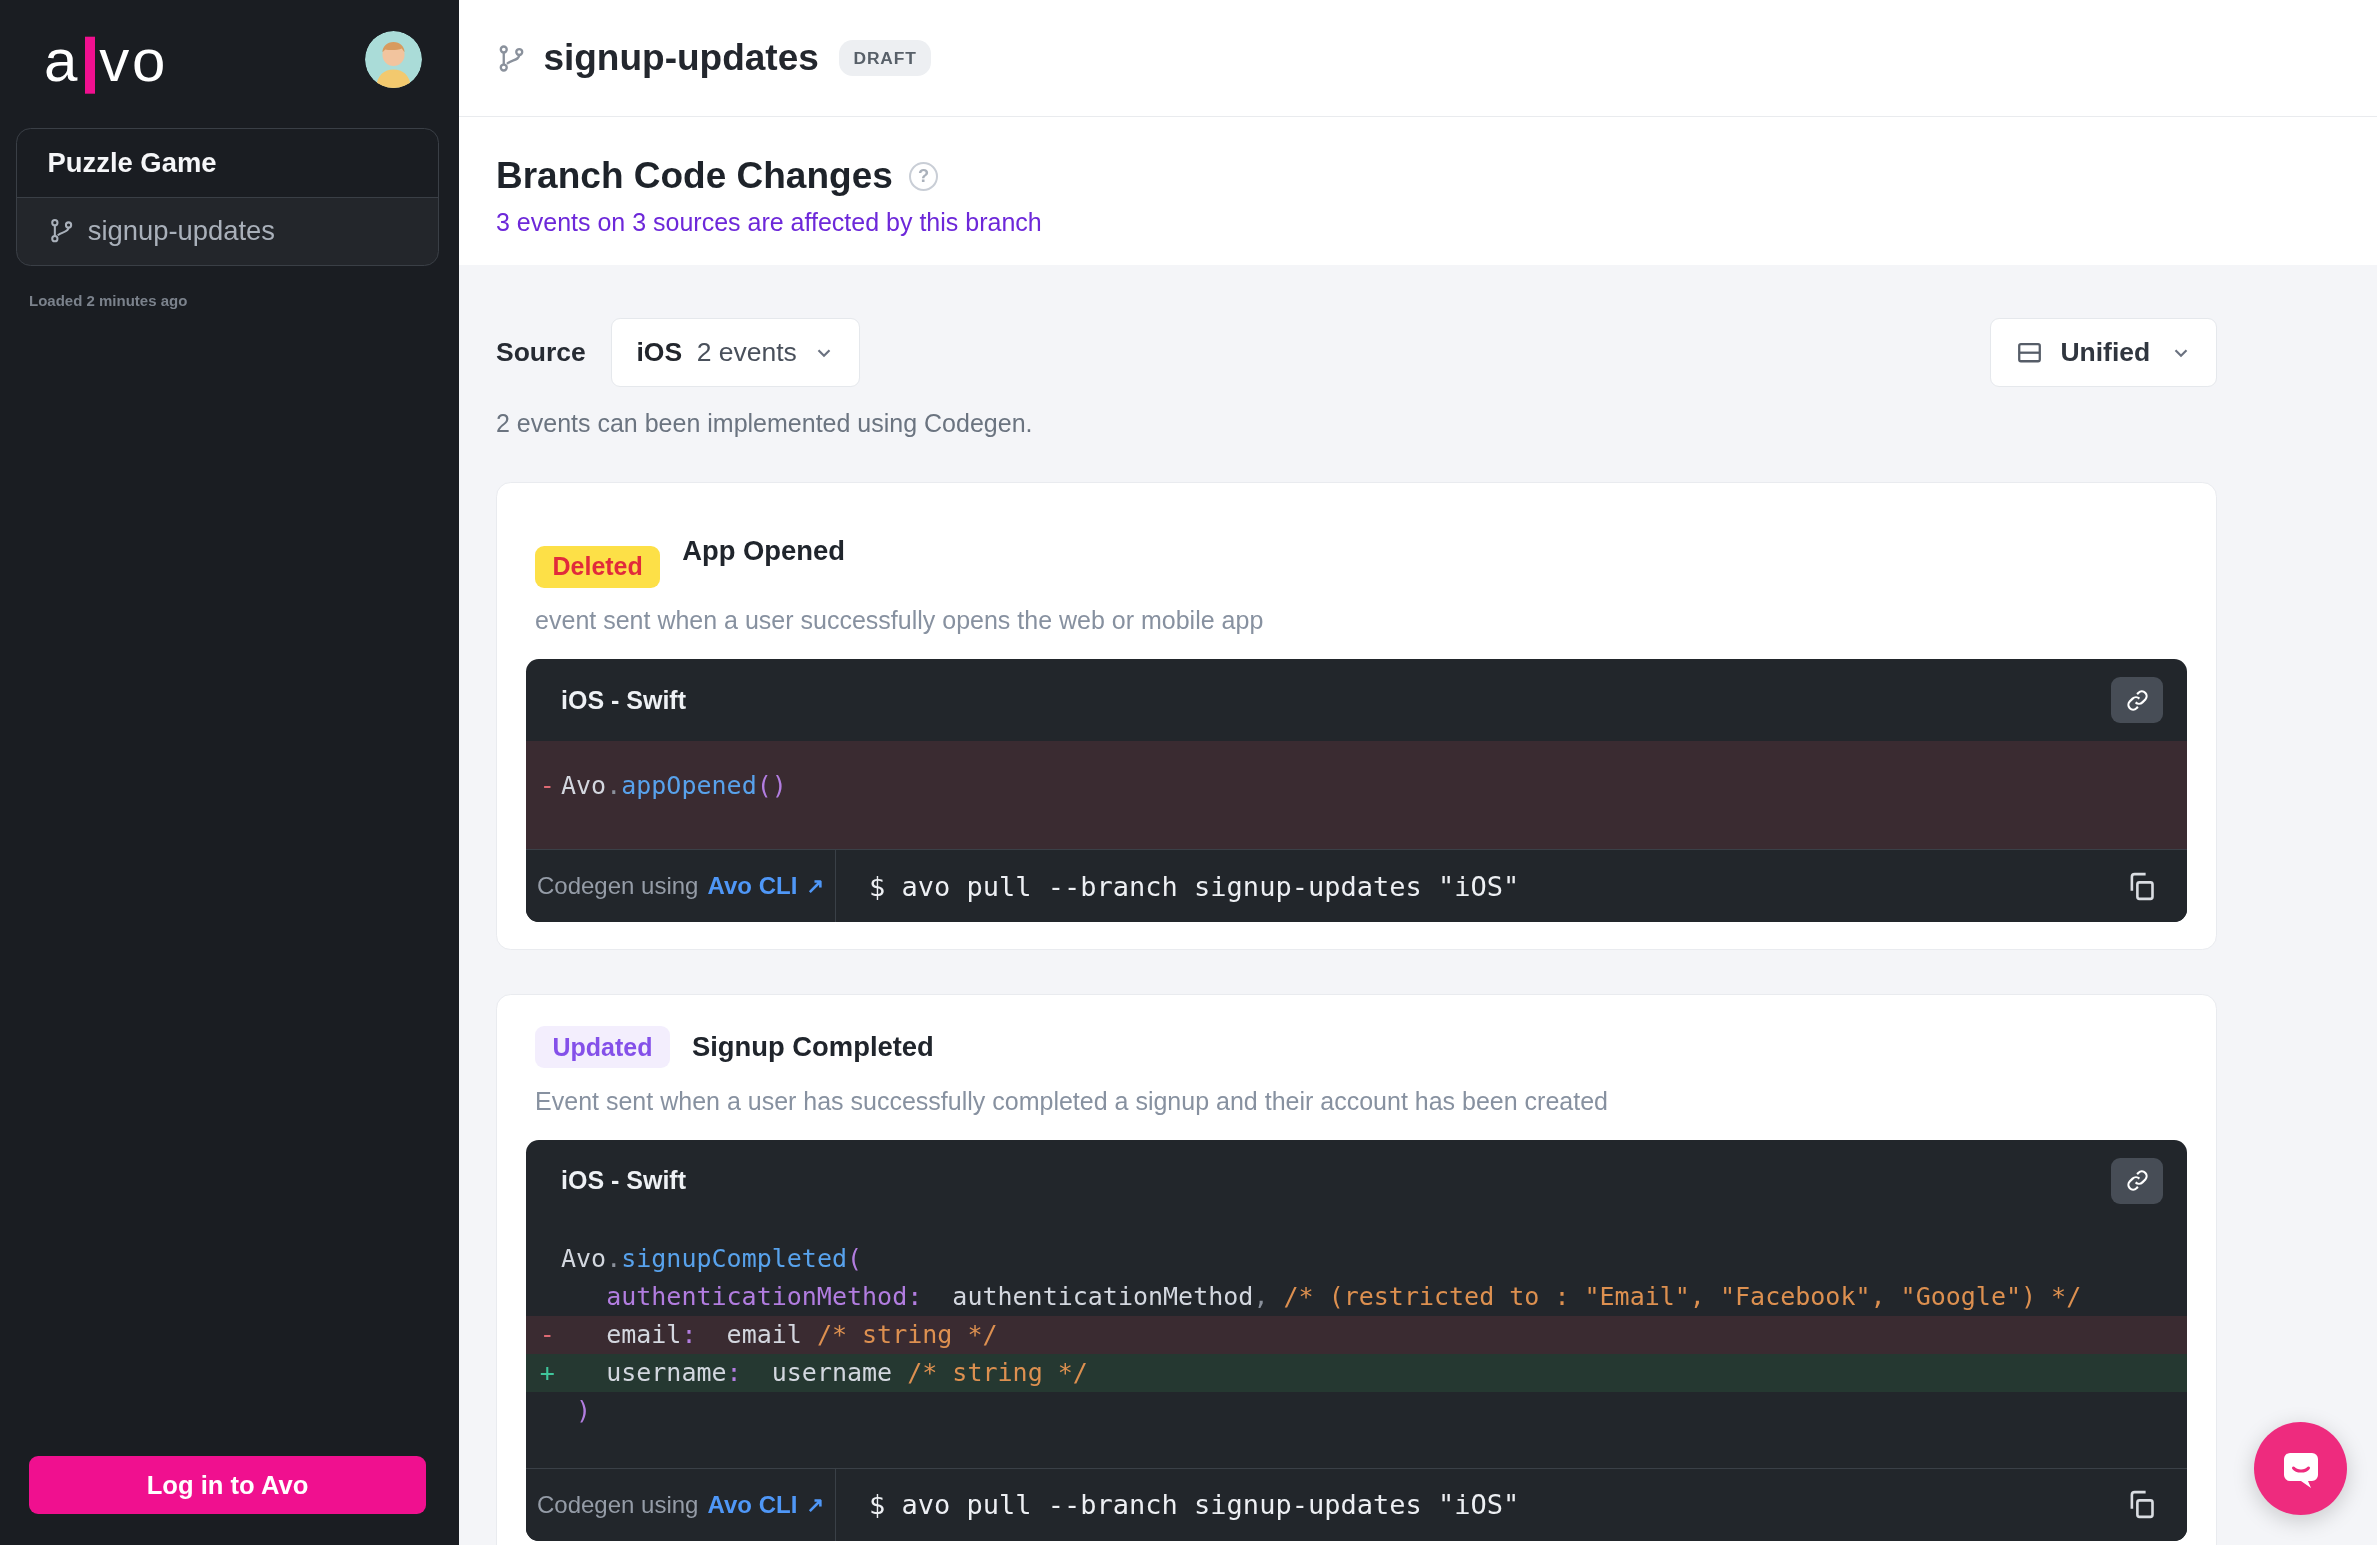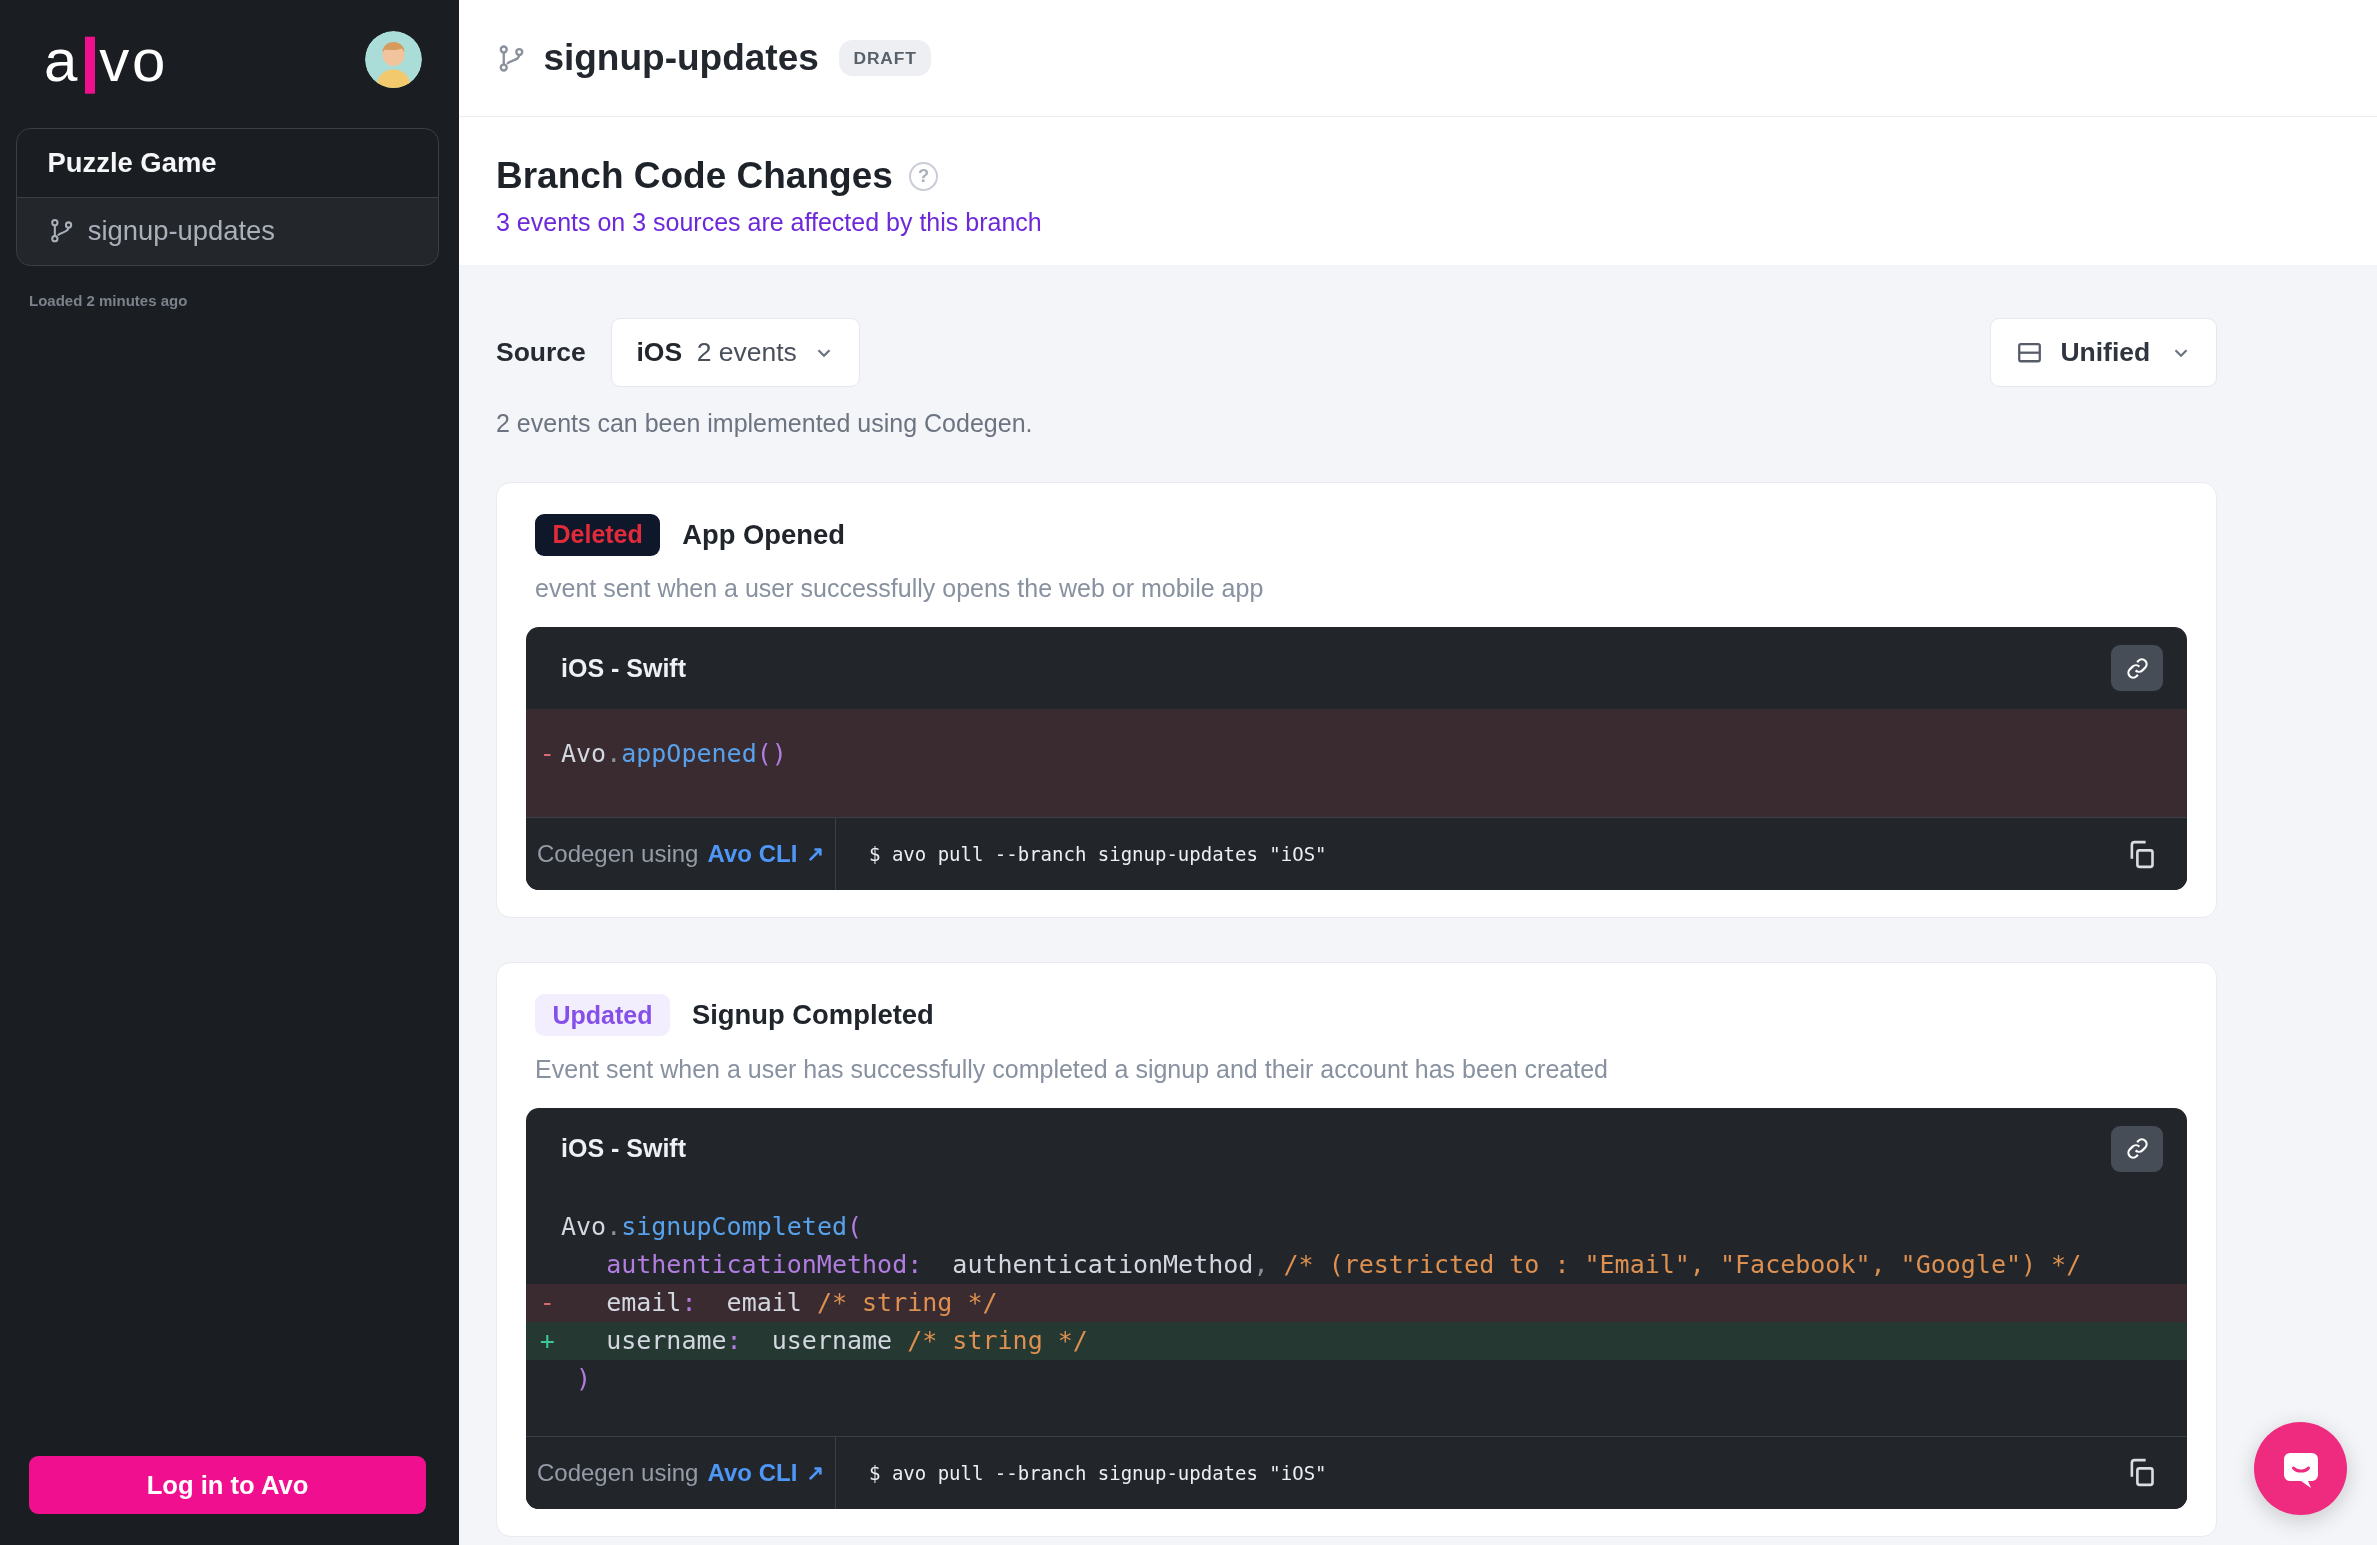--- a/index.html
+++ b/index.html
@@ -57,21 +57,21 @@
   .chev { margin-left:16.4px; }
   .unified { width:227px; justify-content:space-between; }
   .uni-left { display:flex; align-items:center; gap:16.4px; }
   .uni-label { font-size:26.5px; font-weight:bold; color:#30363f; }
   .codegen-note { margin-top:22px; font-size:25px; color:#6b7480; }
 
   .card { margin-top:44px; background:#fff; border:1.8px solid #e9ebef;
     border-radius:14.6px; padding:31px 29px 27.4px; }
   .badge-row { display:flex; align-items:center; gap:22px; margin-left:9.1px; }
   .badge { font-size:25px; font-weight:600; padding:6.4px 17.4px; border-radius:9.1px; }
-  .badge.deleted { color:#e12b3b; background:#0f172a; }
+  .badge.deleted { color:#e12b3b; background:#fde047;margin-top:32px; }
   .badge.updated { color:#8450e9; background:#f3eefd; }
   .event-title { font-size:27.4px; font-weight:bold; color:#20252c; }
   .event-desc { margin:18.3px 0 24px 9.1px; font-size:25px; color:#8791a0; }
 
   .codeblock { border-radius:12.8px; overflow:hidden; background:#22262b; }
   .code-header { height:82px; display:flex; align-items:center;
     justify-content:space-between; padding:0 24px 0 35px; }
   .code-title { font-size:25px; font-weight:bold; color:#eef1f5; }
   .link-btn { width:52px; height:46px; border-radius:9.1px; background:#474d56;
     display:flex; align-items:center; justify-content:center; cursor:pointer; }
@@ -92,21 +92,21 @@
   .tall .code-line { height:108px; line-height:90px; }
 
   .code-footer { height:73px; border-top:1.8px solid #3a4047; display:flex;
     align-items:stretch; background:#22262b; }
   .cli-left { width:310px; flex:none; display:flex; align-items:center;
     justify-content:center; gap:9.1px; border-right:1.8px solid #3a4047; }
   .cli-prefix { font-size:24px; color:#959ca7; }
   .cli-link { font-size:24px; font-weight:bold; color:#4f97f7; cursor:pointer; }
   .cli-arrow { font-size:21px; font-weight:bold; color:#4f97f7; }
   .cli-right { flex:1; display:flex; align-items:center; padding:0 25.6px 0 33px; }
-  .cli-cmd { flex:1; font-family:"DejaVu Sans Mono", monospace; font-size:19px;
+  .cli-cmd { flex:1; font-family:"DejaVu Sans Mono", monospace; font-size:27px;
     color:#edeff3; }
   .copy-btn { width:40px; height:40px; display:flex; align-items:center;
     justify-content:center; cursor:pointer; }
 
   .chat-fab { position:absolute; left:2254px; top:1422px; width:93px; height:93px;
     border-radius:50%; background:#ee2b7e; display:flex; align-items:center;
     justify-content:center; box-shadow:0 5.5px 22px rgba(0,0,0,0.18); cursor:pointer; }
 </style>
 </head>
 <body>

